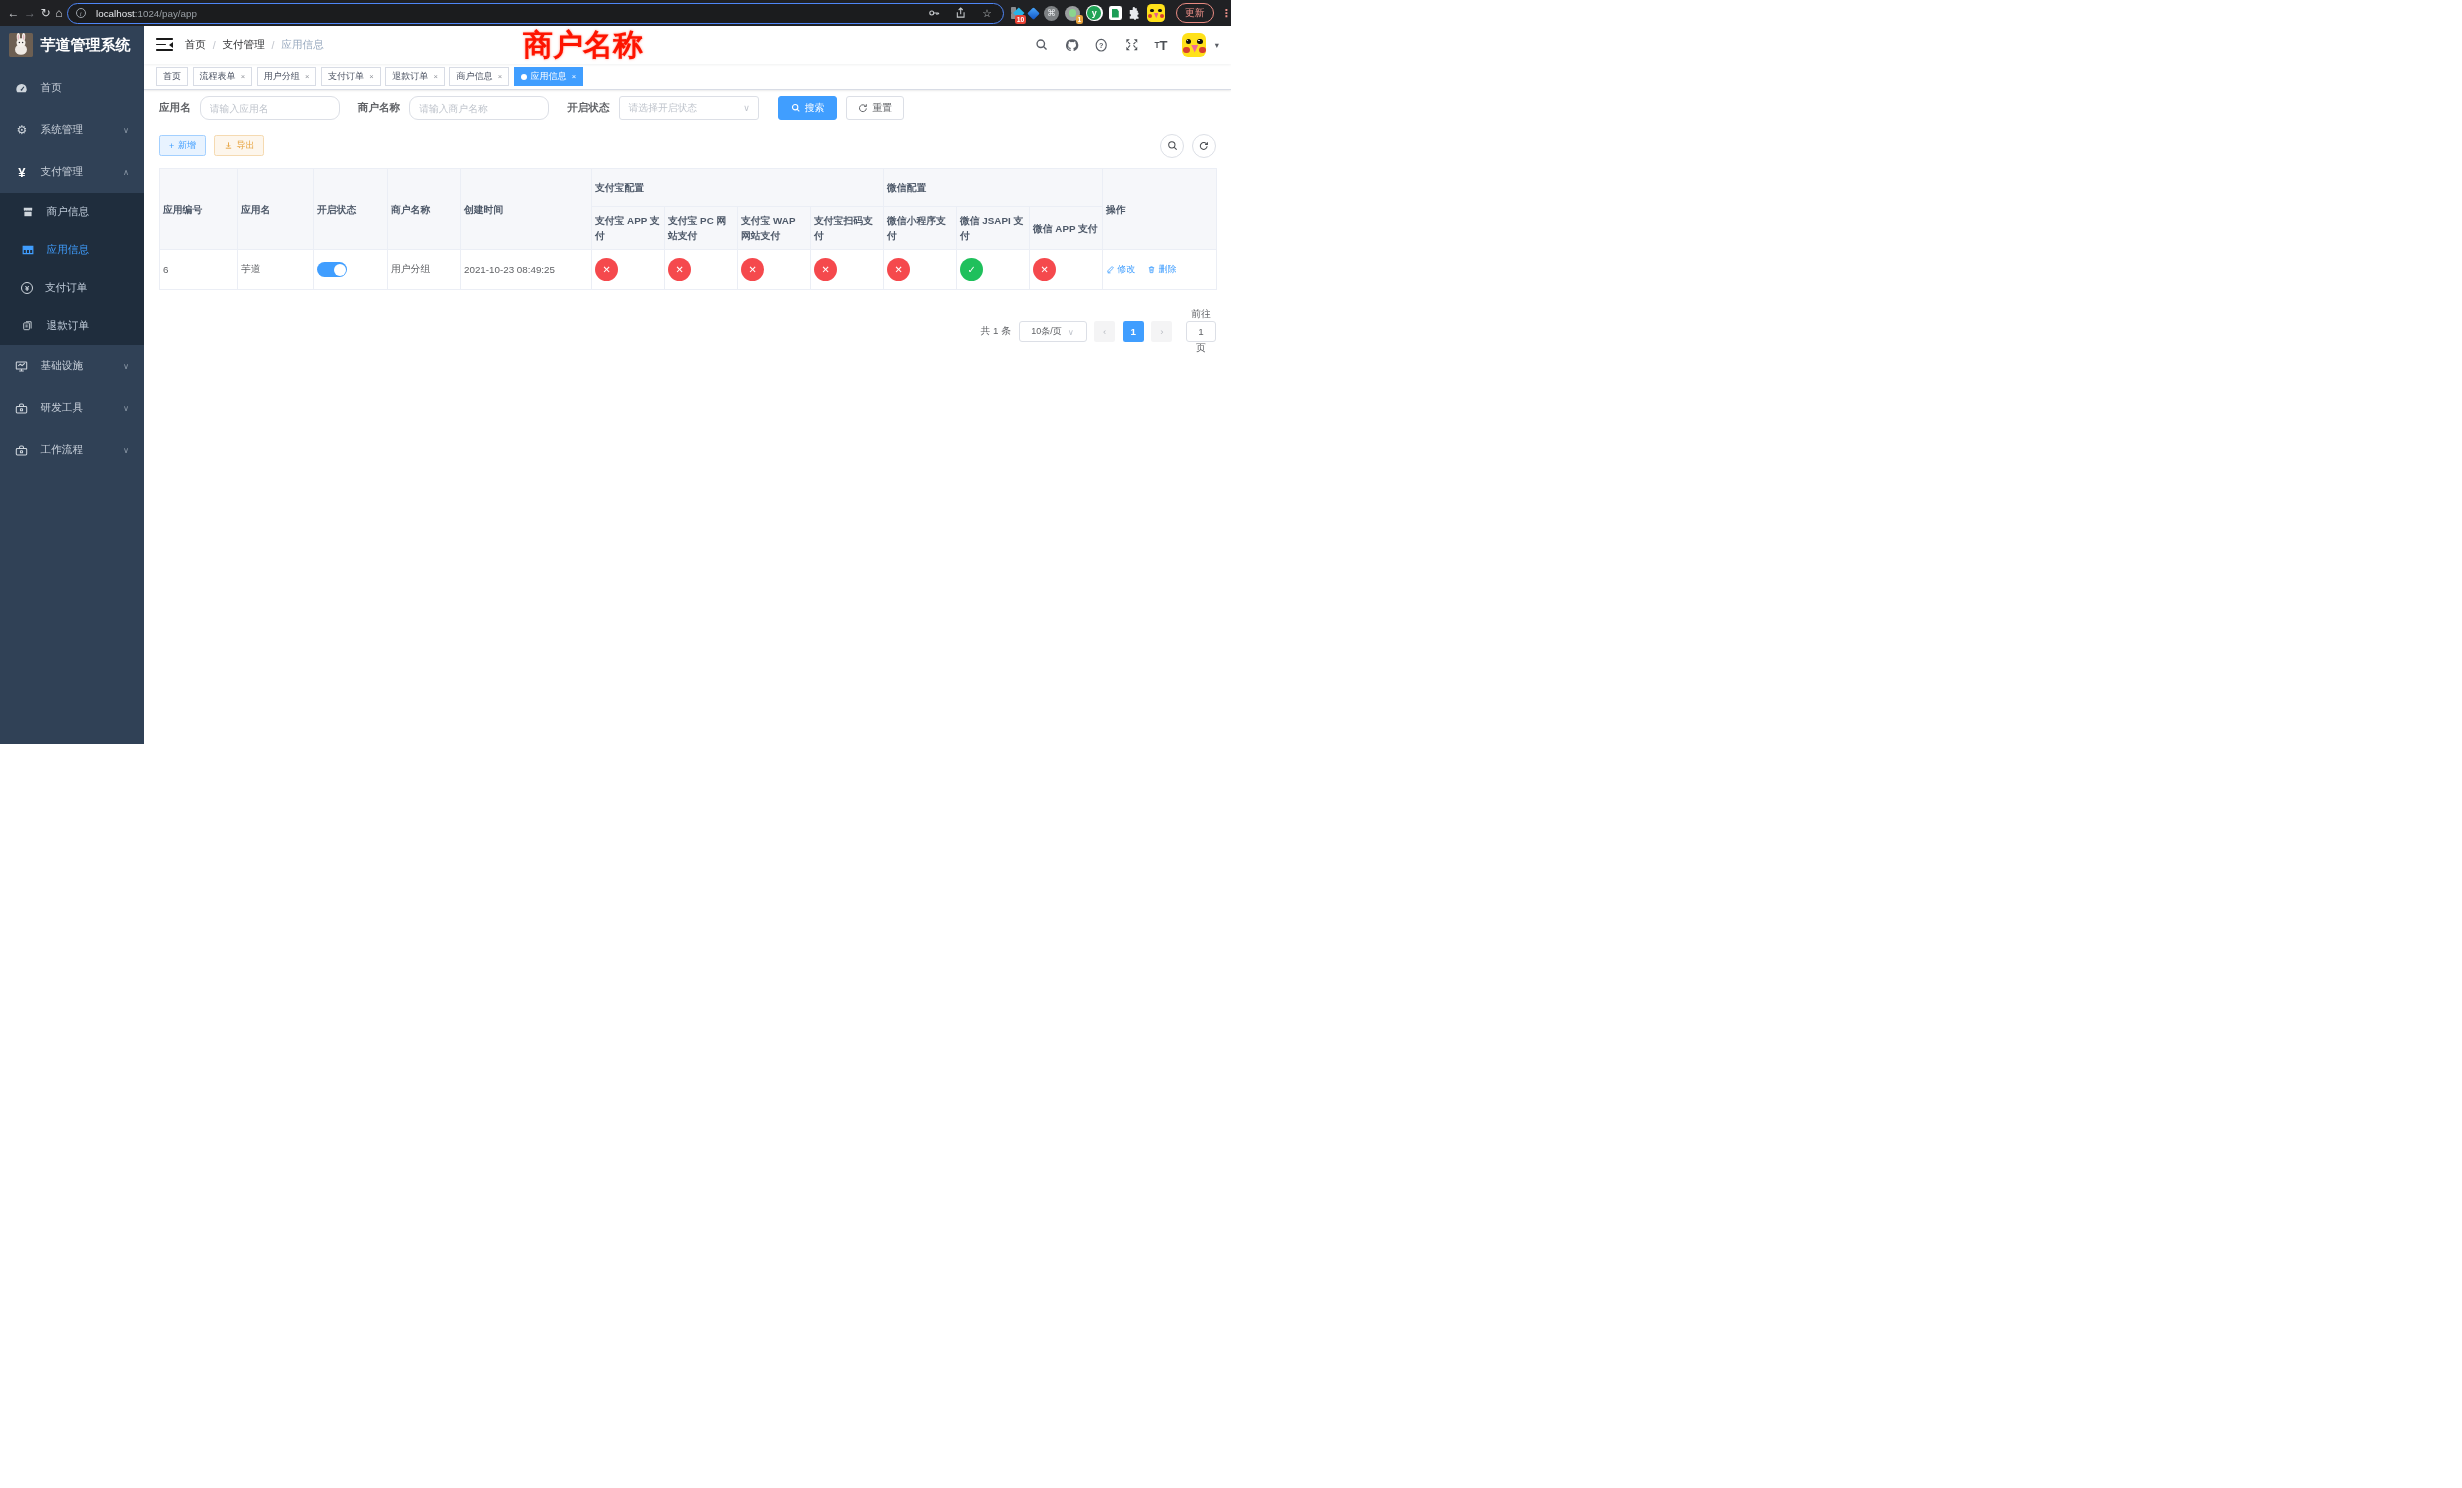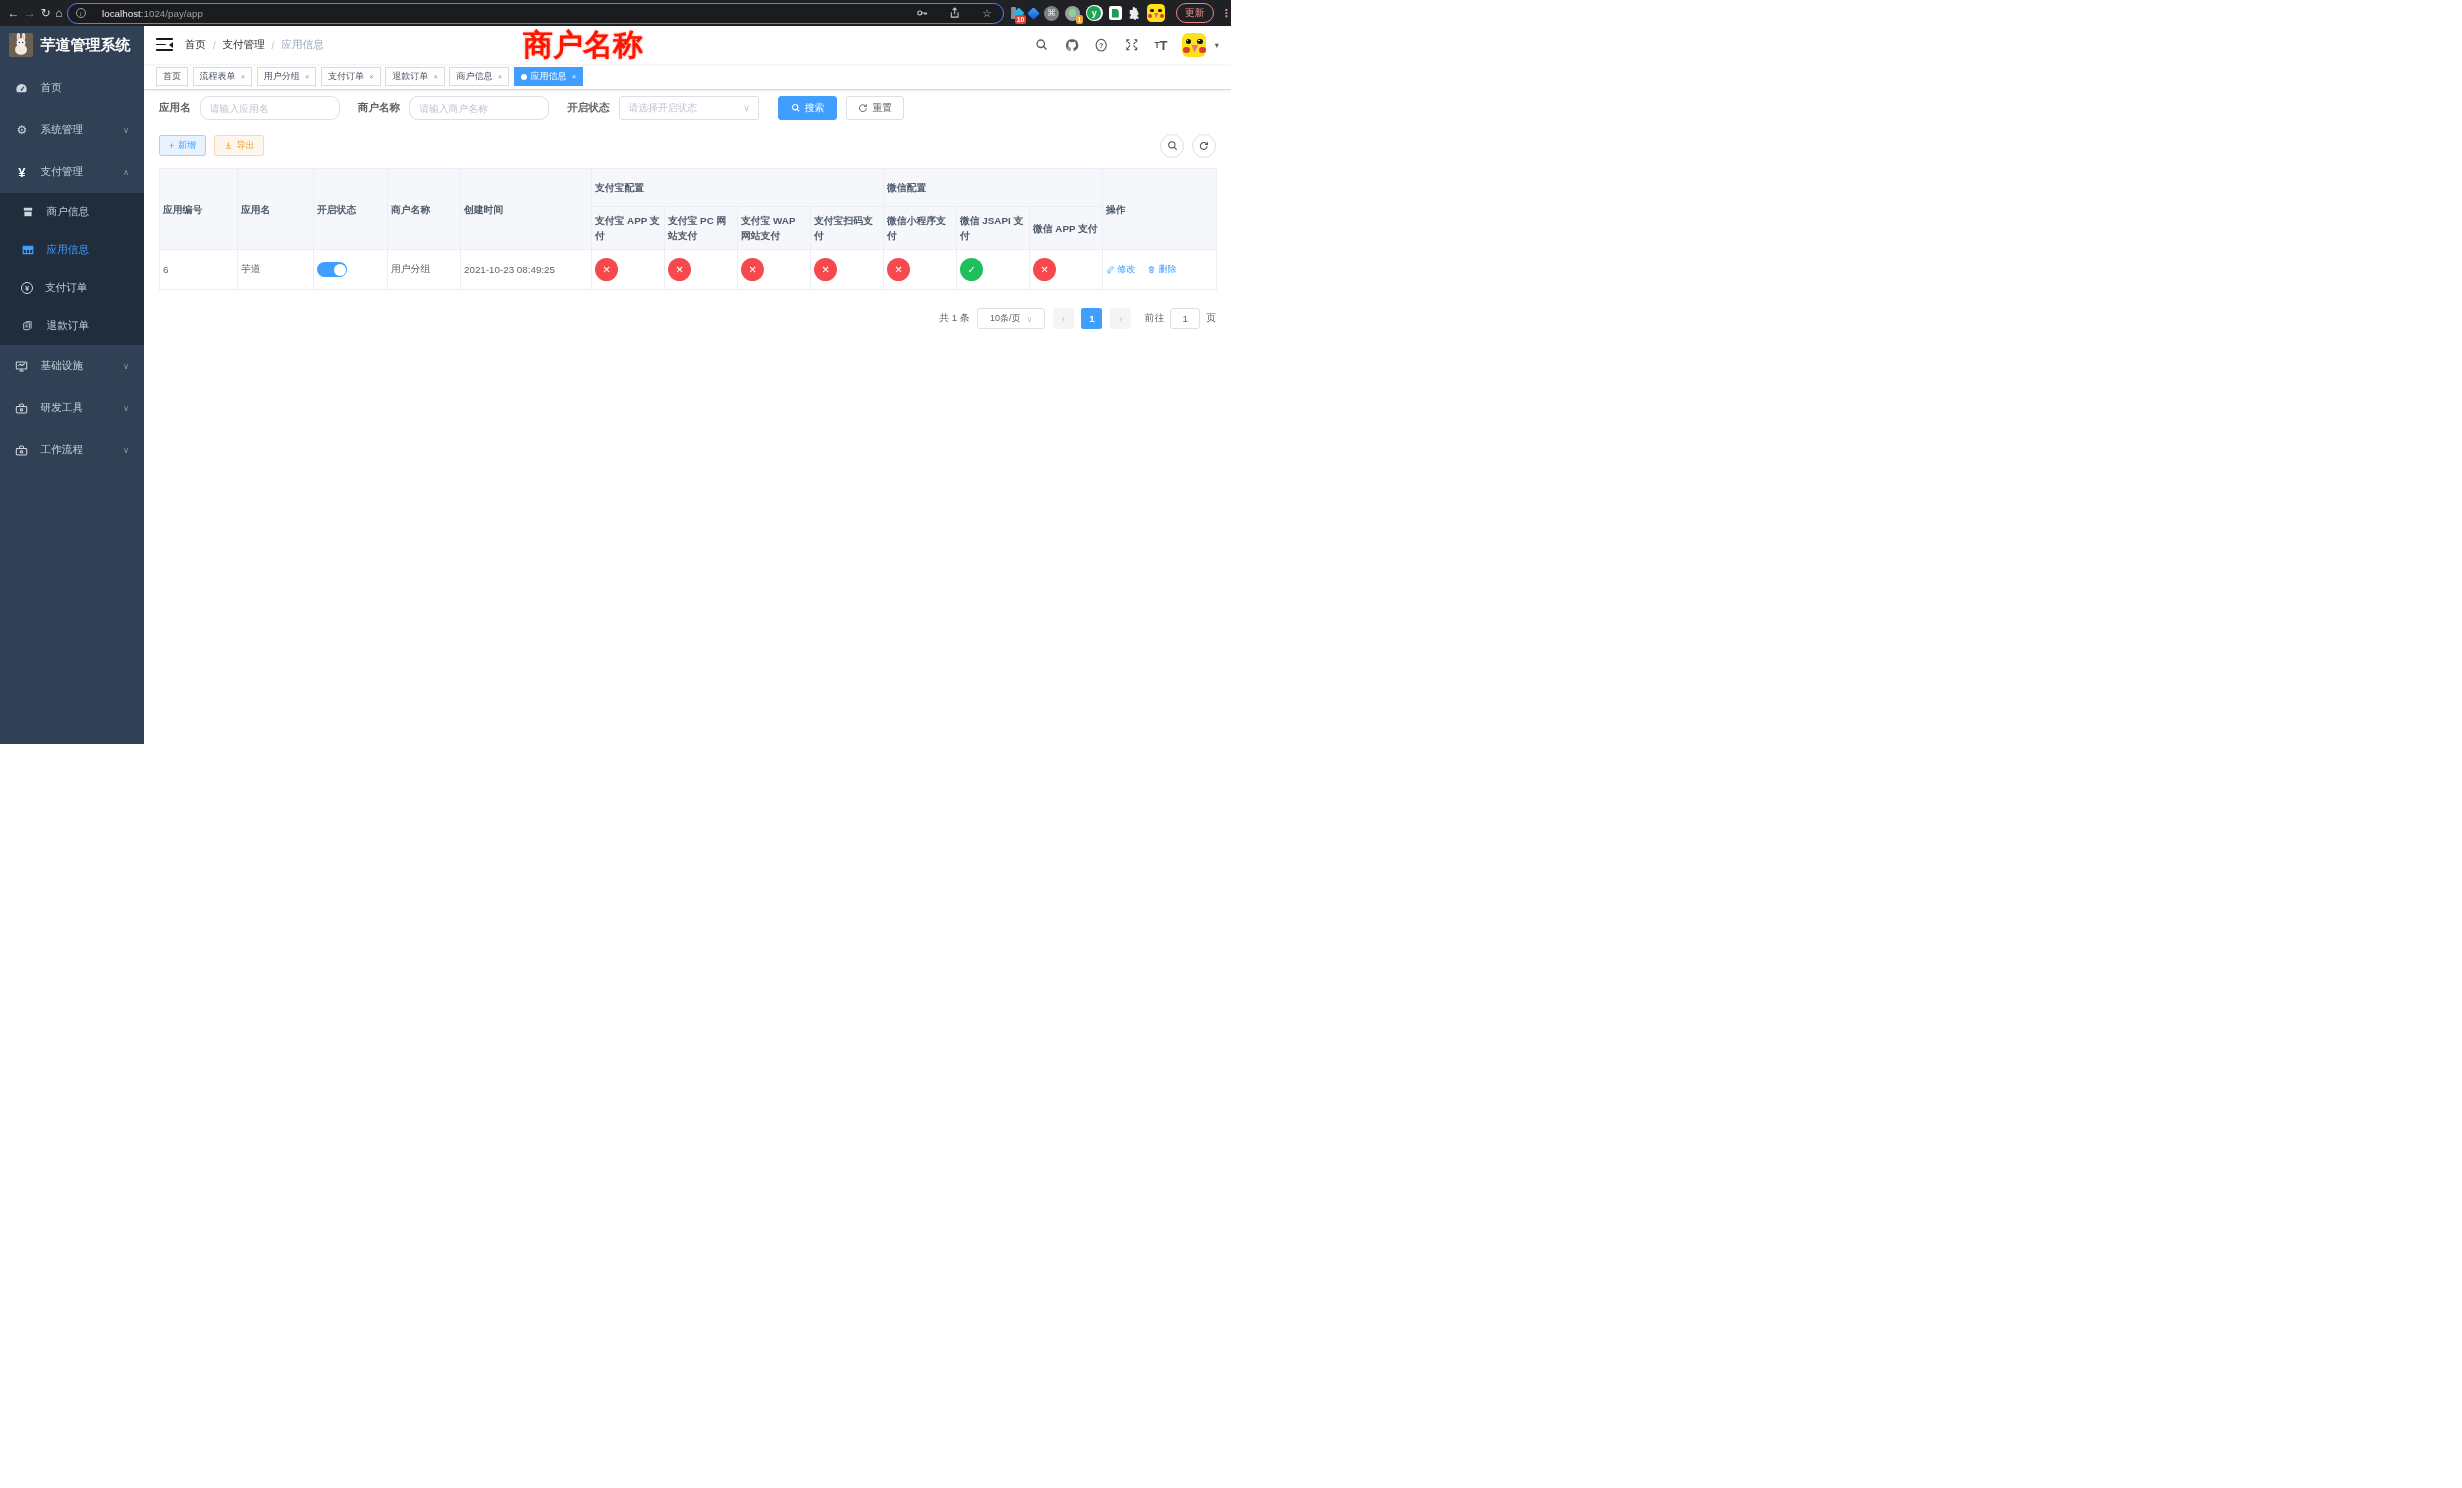--- a/index.html
+++ b/index.html
@@ -4,21 +4,21 @@
 <style>
   *{box-sizing:border-box;margin:0;padding:0;}
   html,body{width:1231px;height:744px;}
   body{font-family:"Liberation Sans","DejaVu Sans",sans-serif;background:#fff;overflow:hidden;}
   .screen{width:1231px;height:744px;position:relative;display:flex;flex-direction:column;}
 
   
   .browser-bar{height:26px;background:#202124;display:flex;align-items:center;padding:0 7.6px;gap:4.5px;flex:0 0 auto;}
   .bnav{width:19.7px;height:19.7px;display:flex;align-items:center;justify-content:center;color:#d5d7da;font-size:12px;border-radius:50%;}
   .bnav.disabled{color:#73767a;}
-  .address{height:21px;flex:0 0 937px;background:#1b1c1e;border:1.5px solid #4e86f7;border-radius:11.4px;display:flex;align-items:center;padding:0 7.6px;gap:16px;}
+  .address{height:21px;flex:0 0 937px;background:#1b1c1e;border:1.5px solid #4e86f7;border-radius:11.4px;display:flex;align-items:center;padding:0 7.6px;gap:10px;}
   .addr-info{width:10.6px;height:10.6px;border:0.8px solid #9aa0a6;border-radius:50%;color:#9aa0a6;font-size:6.8px;display:flex;align-items:center;justify-content:center;font-style:italic;font-family:"Liberation Serif",serif;}
   .url{font-size:9.8px;color:#e8eaed;white-space:nowrap;}
   .url .rest{color:#9aa0a6;}
   .addr-sp{flex:1;}
   .addr-ic{color:#c7cacd;display:flex;align-items:center;justify-content:center;width:16.7px;height:16.7px;font-size:10.6px;}
   .ext{position:relative;width:18px;height:18px;display:flex;align-items:center;justify-content:center;margin-left:1.5px;}
   .badge{position:absolute;bottom:-2.3px;right:-3px;font-size:6.8px;font-weight:700;color:#fff;border-radius:2.3px;padding:0 1.5px;line-height:9px;}
   .badge.red{background:#e94235;}
   .badge.orange{background:#e8a33d;}
   .ext-blocks{display:flex;align-items:center;}
@@ -123,21 +123,21 @@
   .switch .knob{position:absolute;top:1.5px;right:1.5px;width:12px;height:12px;border-radius:50%;background:#fff;}
   .op-link{color:#409eff;font-size:9px;display:inline-flex;align-items:center;gap:2.3px;cursor:pointer;white-space:nowrap;}
   .op-link + .op-link{margin-left:9px;}
 
   
   .pager{margin-top:18px;display:flex;align-items:center;justify-content:flex-end;gap:7.6px;font-size:9.8px;color:#606266;}
   .pg-select{width:68px;height:21px;border:0.8px solid #dcdfe6;border-radius:3px;display:flex;align-items:center;justify-content:center;gap:6px;font-size:9px;color:#606266;cursor:pointer;background:#fff;}
   .pg-select .sel-chev{color:#c0c4cc;font-size:8.3px;}
   .pg-btn{width:21px;height:21px;border-radius:2.3px;background:#f4f4f5;color:#b7bbc2;display:flex;align-items:center;justify-content:center;font-size:9.8px;cursor:pointer;border:none;}
   .pg-num{width:21px;height:21px;border-radius:2.3px;background:#409eff;color:#fff;display:flex;align-items:center;justify-content:center;font-size:9.8px;font-weight:700;cursor:pointer;}
-  .goto-wrap{display:flex;align-items:center;gap:6px;margin-left:6px;}
+  .goto-wrap{display:flex;align-items:center;gap:0;margin-left:6px;flex-direction:column;}
   .goto-input{width:30px;height:21px;border:0.8px solid #dcdfe6;border-radius:3px;text-align:center;font-size:9.8px;color:#606266;font-family:inherit;}
   svg{display:block;}
 </style>
 </head>
 <body>
 
 <div class="screen">
 
   <div class="browser-bar">
     <div class="bnav">←</div>

